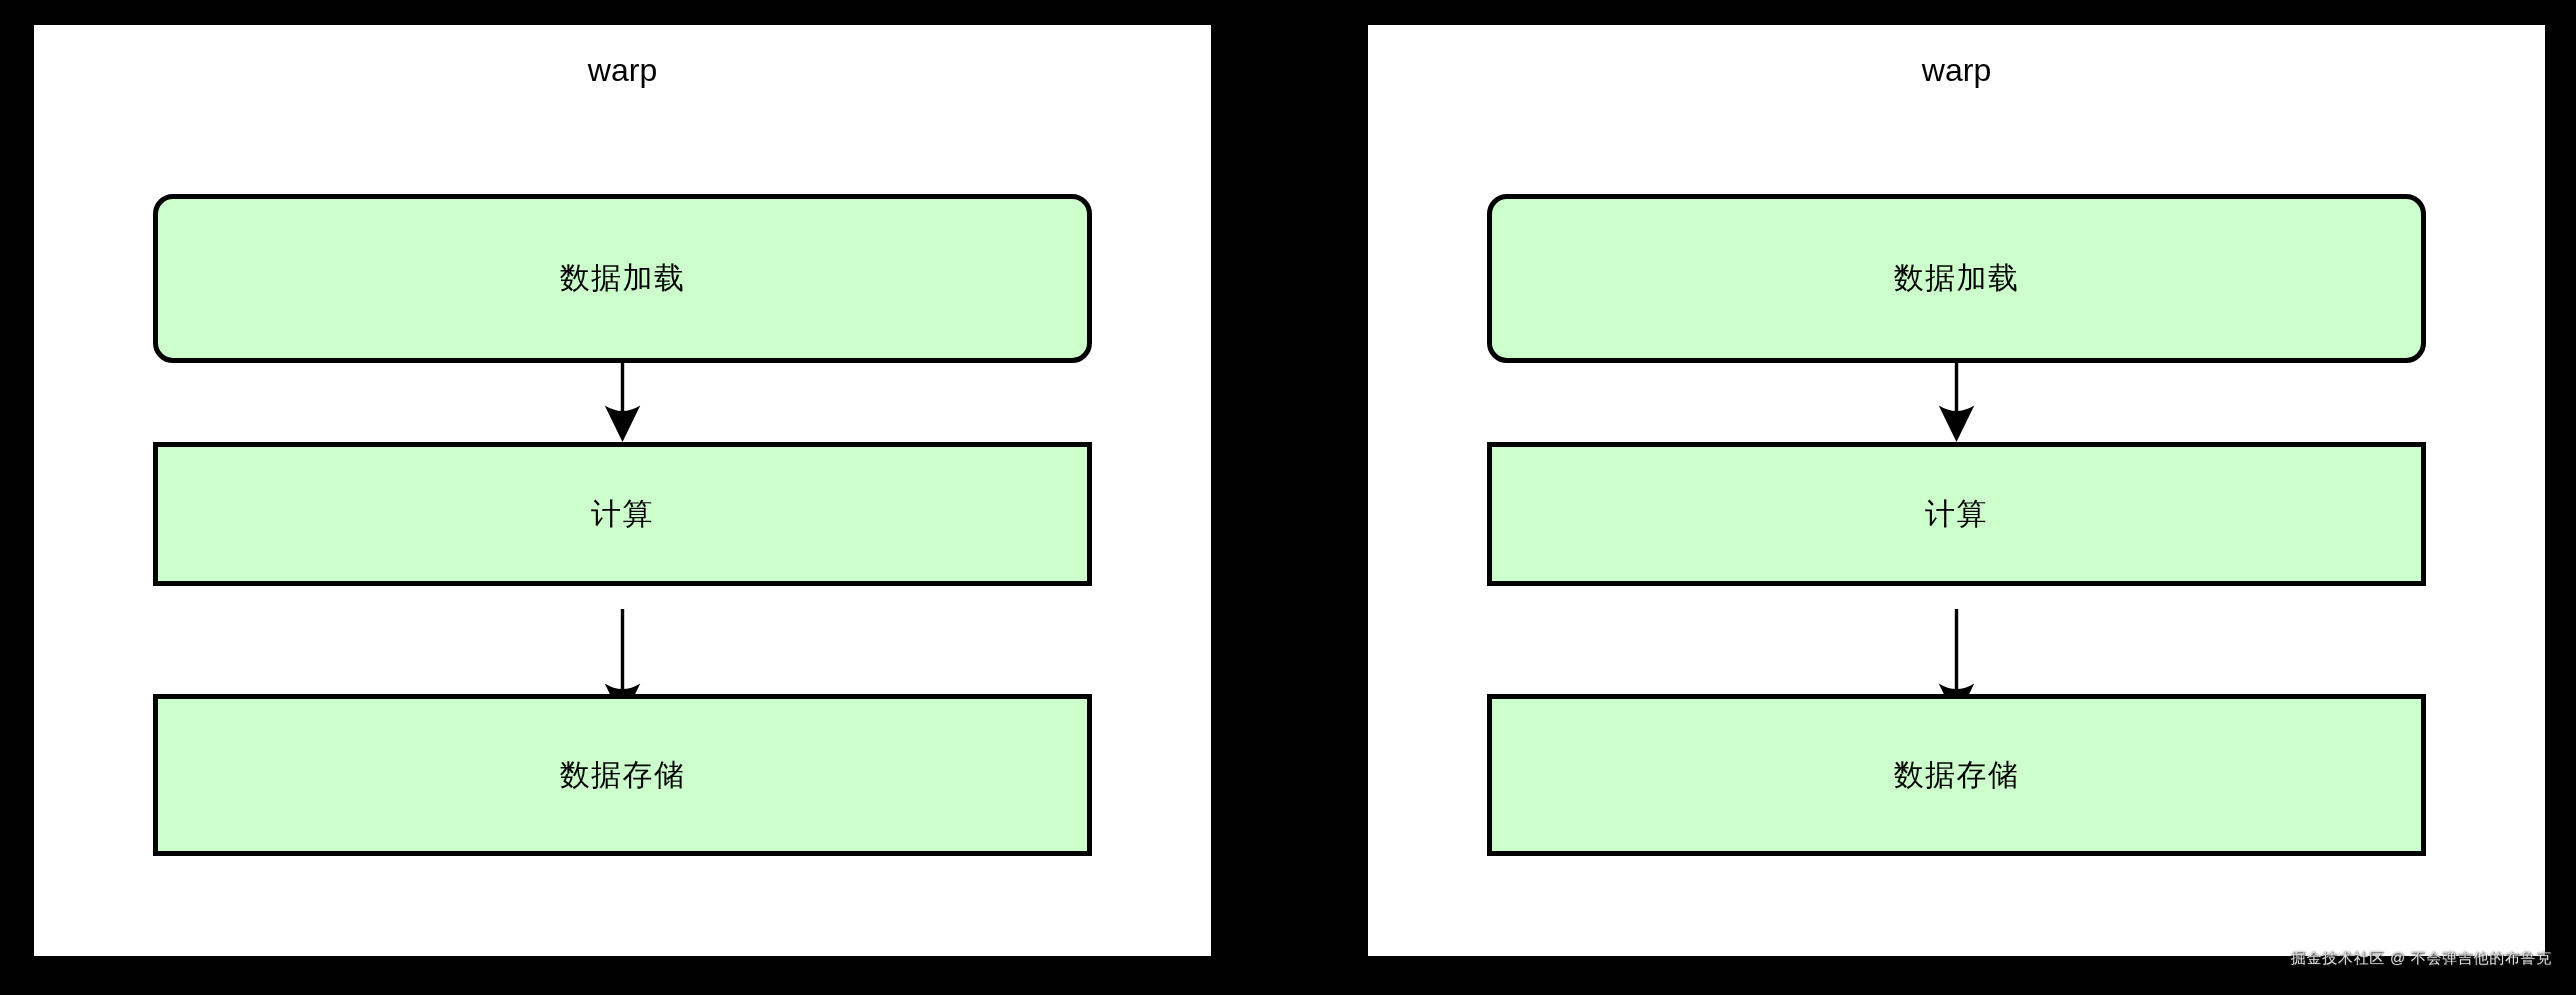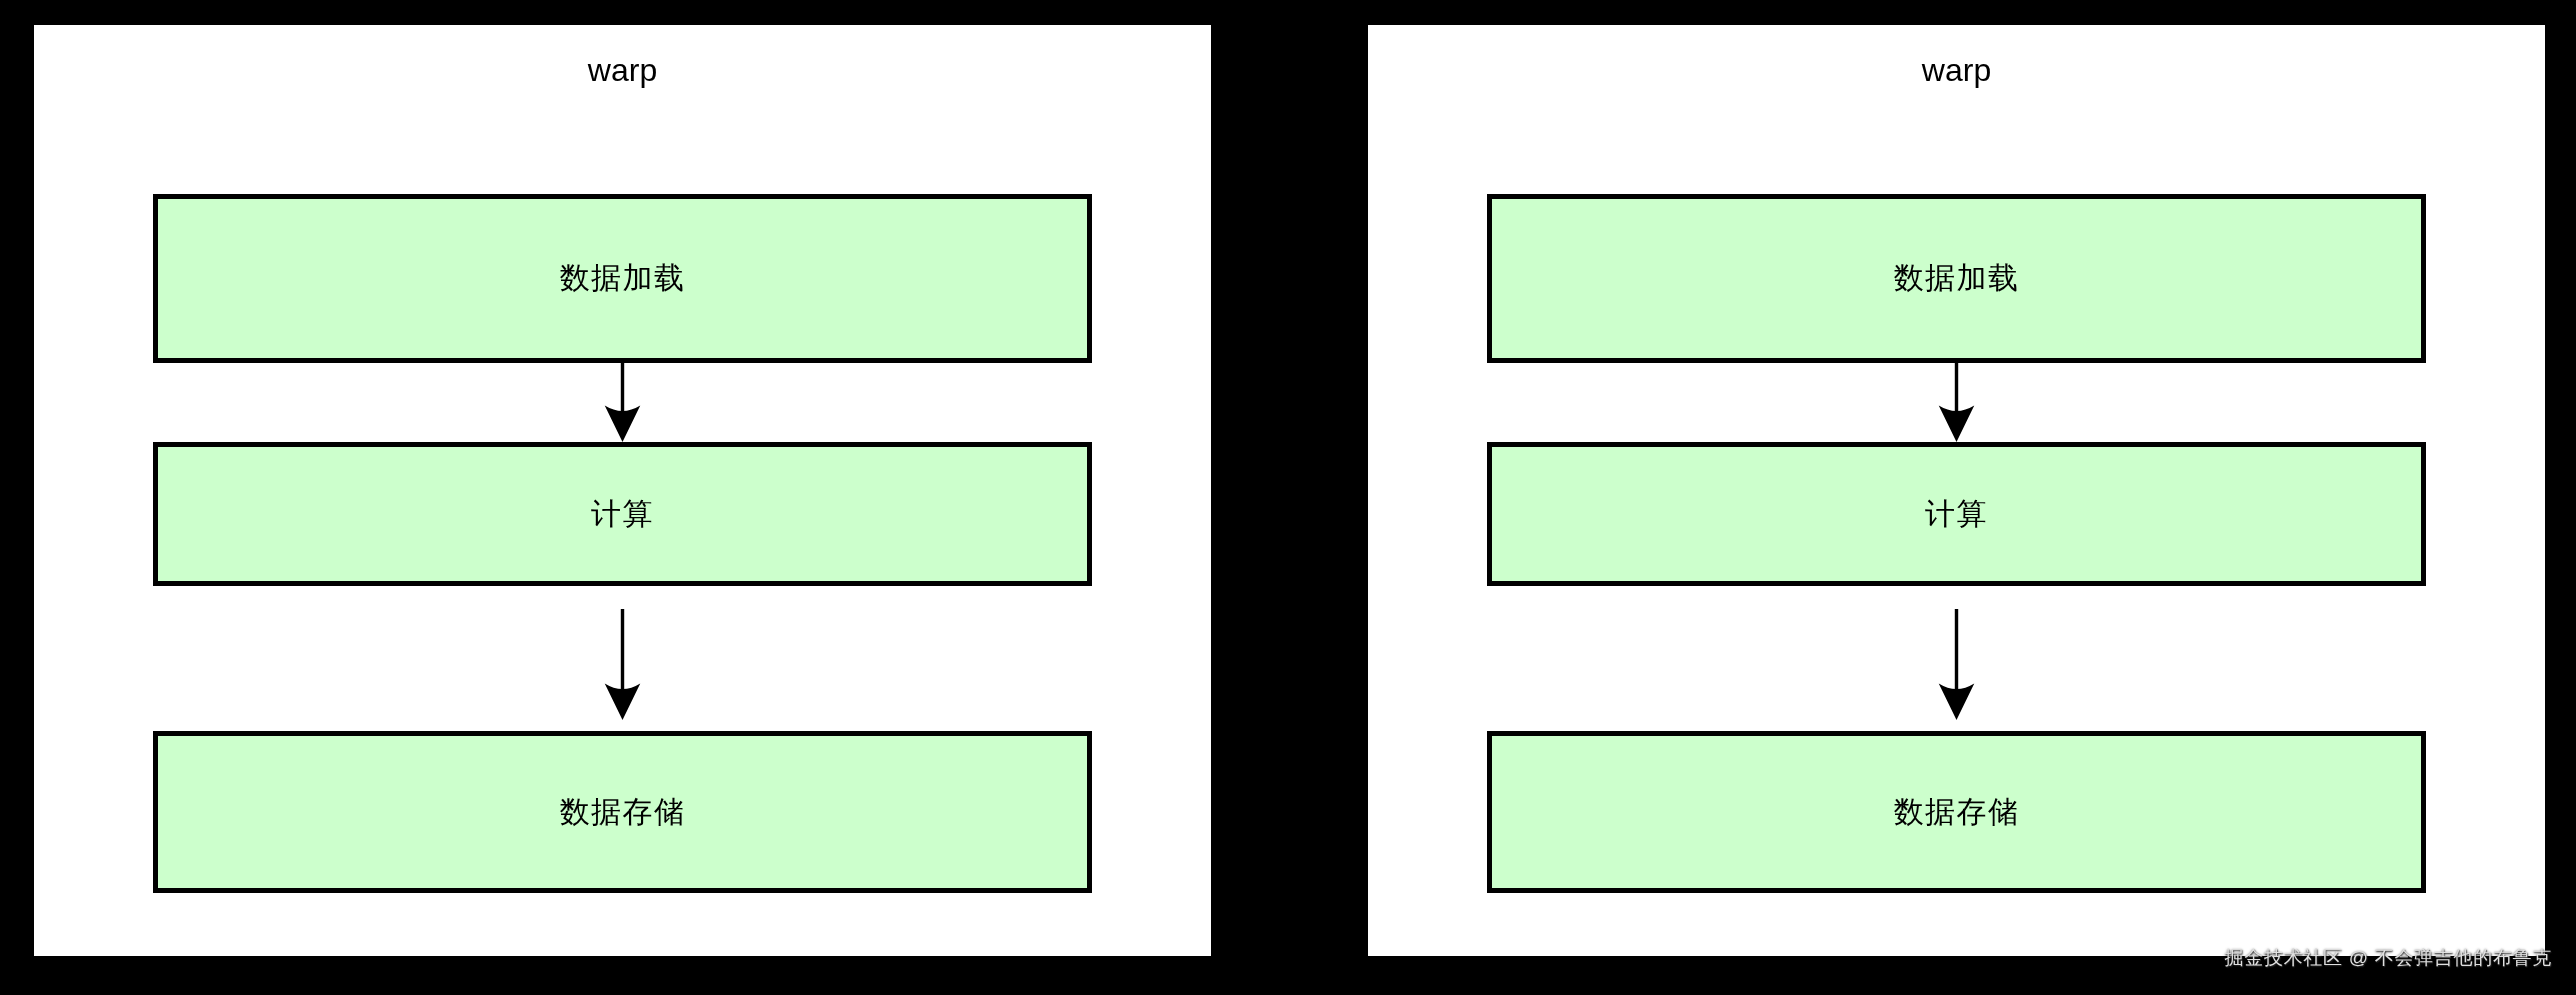--- a/index.html
+++ b/index.html
@@ -44,39 +44,39 @@
     width:939px;
     background:var(--node-fill);
     border:5.5px solid var(--node-border);
     display:flex;
     align-items:center;
     justify-content:center;
     font-size:30px;
     color:var(--text);
     letter-spacing:1.4px;
   }
-  .node-1{top:169px;height:169px;}
+  .node-1{top:169px;height:169px;border-radius:20px;}
   .node-2{top:417px;height:144px;}
-  .node-3{top:706px;height:162px;}
+  .node-3{top:669px;height:162px;}
   .edge{
     position:absolute;
     left:568px;
     width:41px;
     display:block;
   }
   .edge-1{top:338px;height:79px;}
   .edge-2{top:584px;height:111px;}
   .edge svg{display:block;width:100%;height:100%;}
   .edge line{stroke:var(--node-border);stroke-width:5;}
   .edge path{fill:var(--node-border);}
   .watermark{
     position:absolute;
     top:946px;
     right:24px;
-    font-size:19px;
+    font-size:15px;
     line-height:23.4px;
     color:var(--watermark);
     text-shadow:0 1.4px 2.7px rgba(0,0,0,0.85), 0.7px 0.7px 1.4px rgba(70,70,70,0.9);
     z-index:5;
     letter-spacing:0.7px;
     white-space:nowrap;
   }
 </style>
 </head>
 <body>

